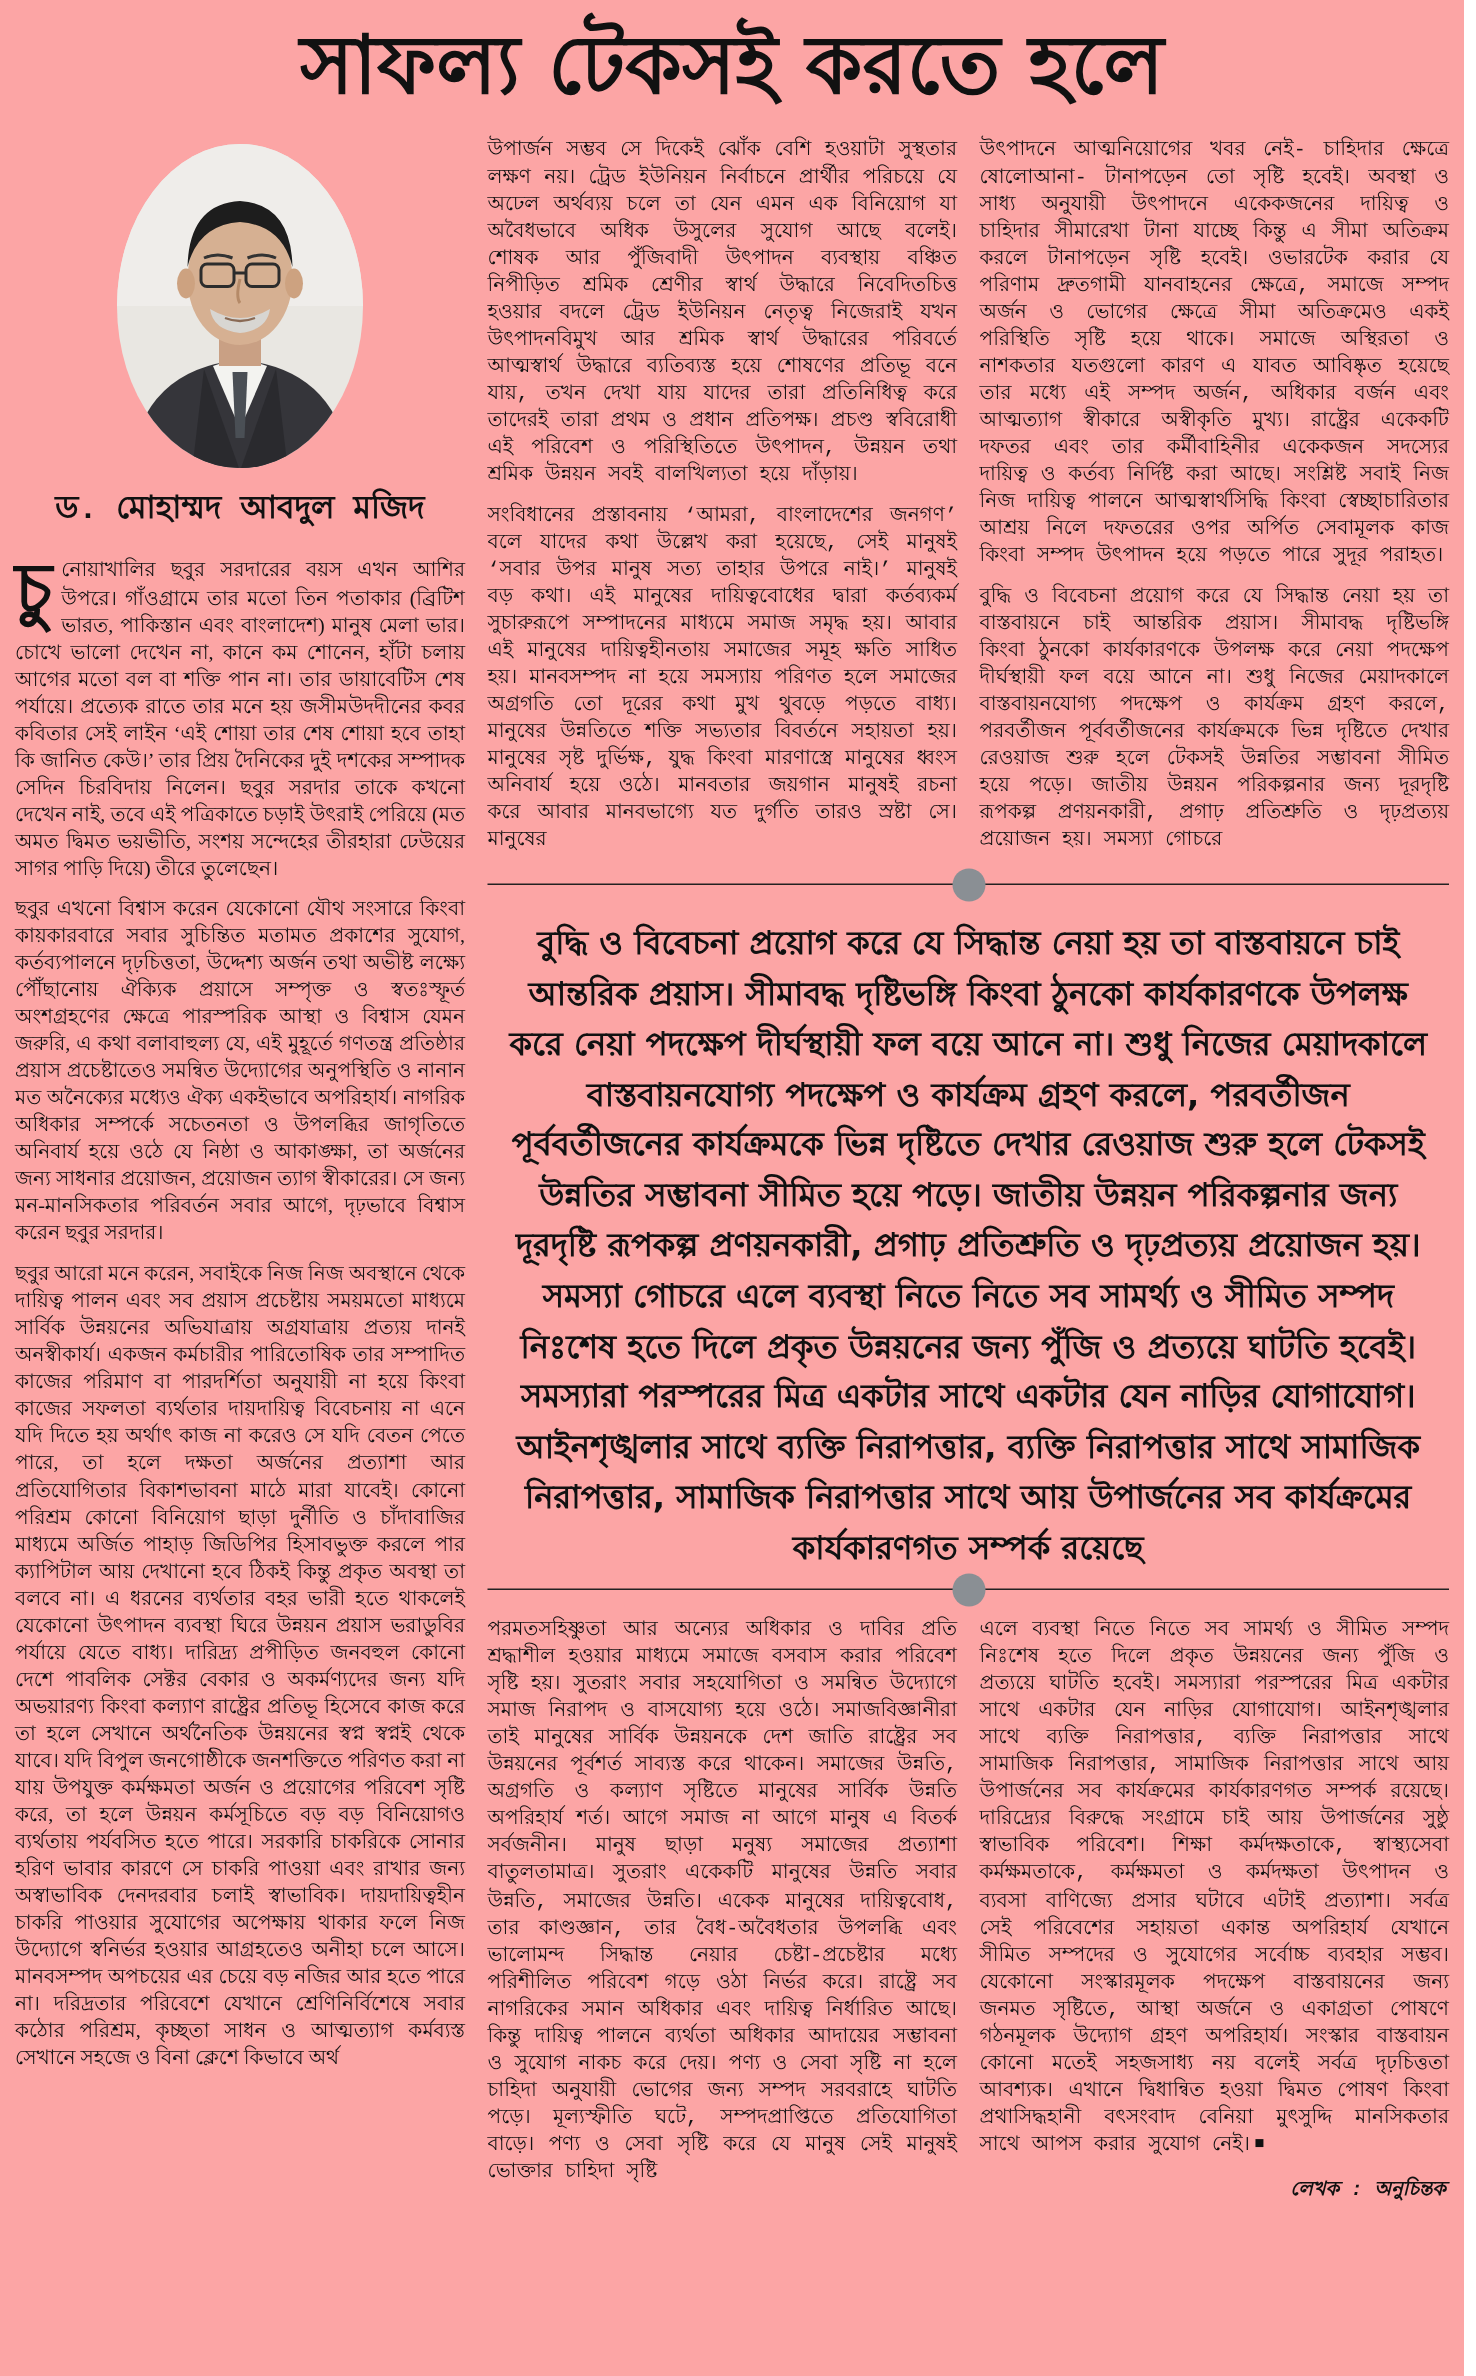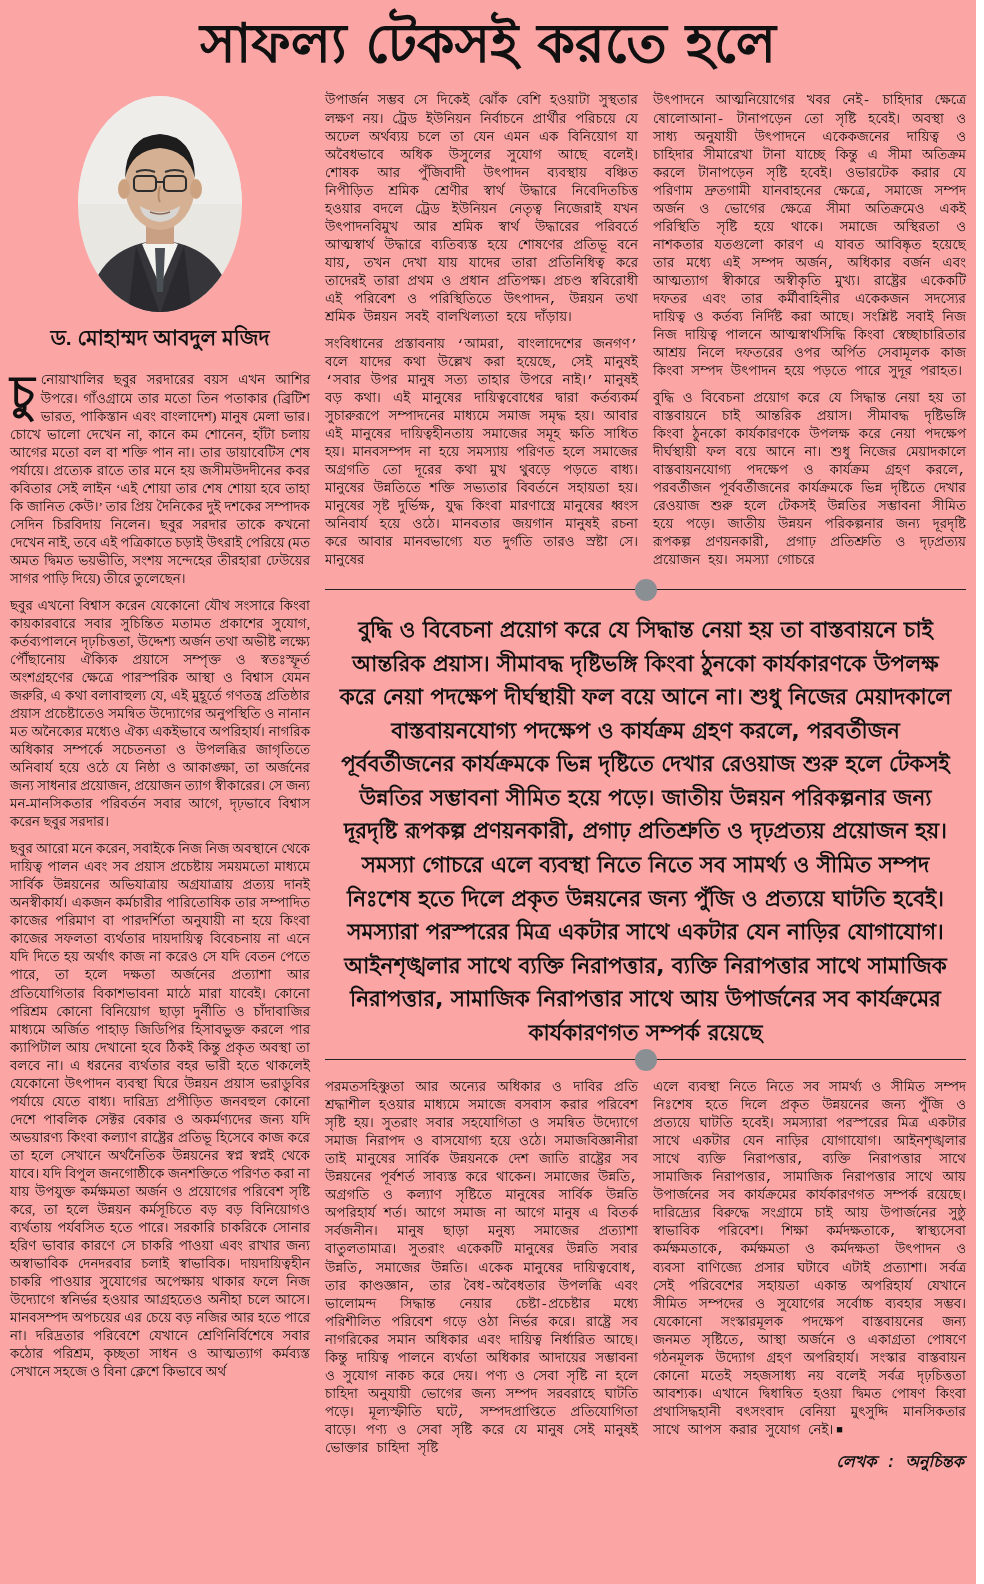--- a/index.html
+++ b/index.html
@@ -15,21 +15,21 @@
     line-height: 1.12;
     margin: 8px 0 18px;
   }
 
   .content { display: grid; grid-template-columns: 300px 1fr; column-gap: 15px; }
 
   .photo-wrap { width: 168px; margin: 2px auto 8px; }
   .photo-wrap svg { display: block; width: 100%; height: auto; }
 
   .author-name {
-    font-family: Liberation Sans, sans-serif;
+    font-family: Liberation Mono, monospace;
     font-size: 21px;
     font-weight: 700;
     text-align: center;
     margin: 2px 0 14px;
   }
 
   p.para {
     font-size: 13.4px;
     line-height: 1.345;
     text-align: justify;
@@ -77,21 +77,21 @@
     font-size: 21.5px;
     font-weight: 700;
     line-height: 1.56;
     text-align: center;
   }
 
   .byline {
     text-align: right;
     font-weight: 700;
     font-style: italic;
-    font-size: 16px;
+    font-size: 13px;
     margin: 0 2px 0 0;
   }
 
   .end-square { font-size: 11px; vertical-align: 1px; padding-left: 3px; }
 </style>
 </head>
 <body>
 
 <div class="page">
 

